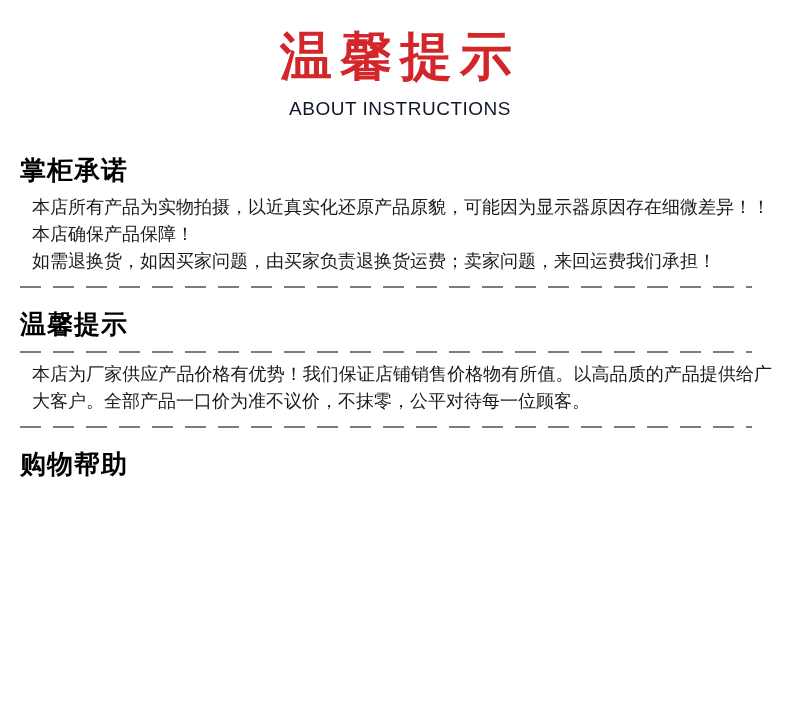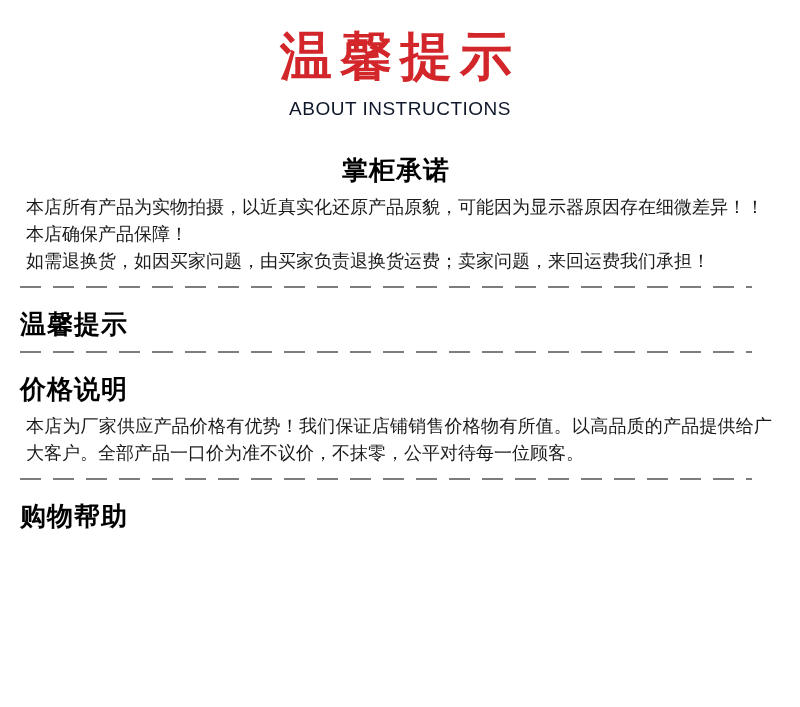--- a/index.html
+++ b/index.html
@@ -32,23 +32,23 @@
   }
   main { padding: 0 28px 0 20px; }
   section h2 {
     margin: 20px 0 0 0;
     font-size: 26px;
     line-height: 32px;
     font-weight: 900;
     letter-spacing: 1px;
     color: #000000;
   }
-  main section:first-of-type h2 { margin-top: 34px; text-align: center; }
+  main section:first-of-type h2 { margin-top: 34px; }
   section p {
-    margin: 8px 0 0 6px;
+    margin: 8px 0 0 12px;
     font-size: 18px;
     line-height: 27px;
     color: #1a1a1a;
     white-space: pre-line;
     text-align: justify;
     text-justify: inter-ideograph;
   }
   .divider {
     height: 2px;
     margin-top: 11px;
@@ -79,21 +79,20 @@
 
     <div class="divider"></div>
 
     <section>
       <h2>温馨提示</h2>
     </section>
 
     <div class="divider"></div>
 
     <section>
-      <h2>价格说明</h2>
       <p>本店为厂家供应产品价格有优势！我们保证店铺销售价格物有所值。以高品质的产品提供给广大客户。全部产品一口价为准不议价，不抹零，公平对待每一位顾客。</p>
     </section>
 
     <div class="divider"></div>
 
     <section>
       <h2>购物帮助</h2>
     </section>
   </main>
 </div>

